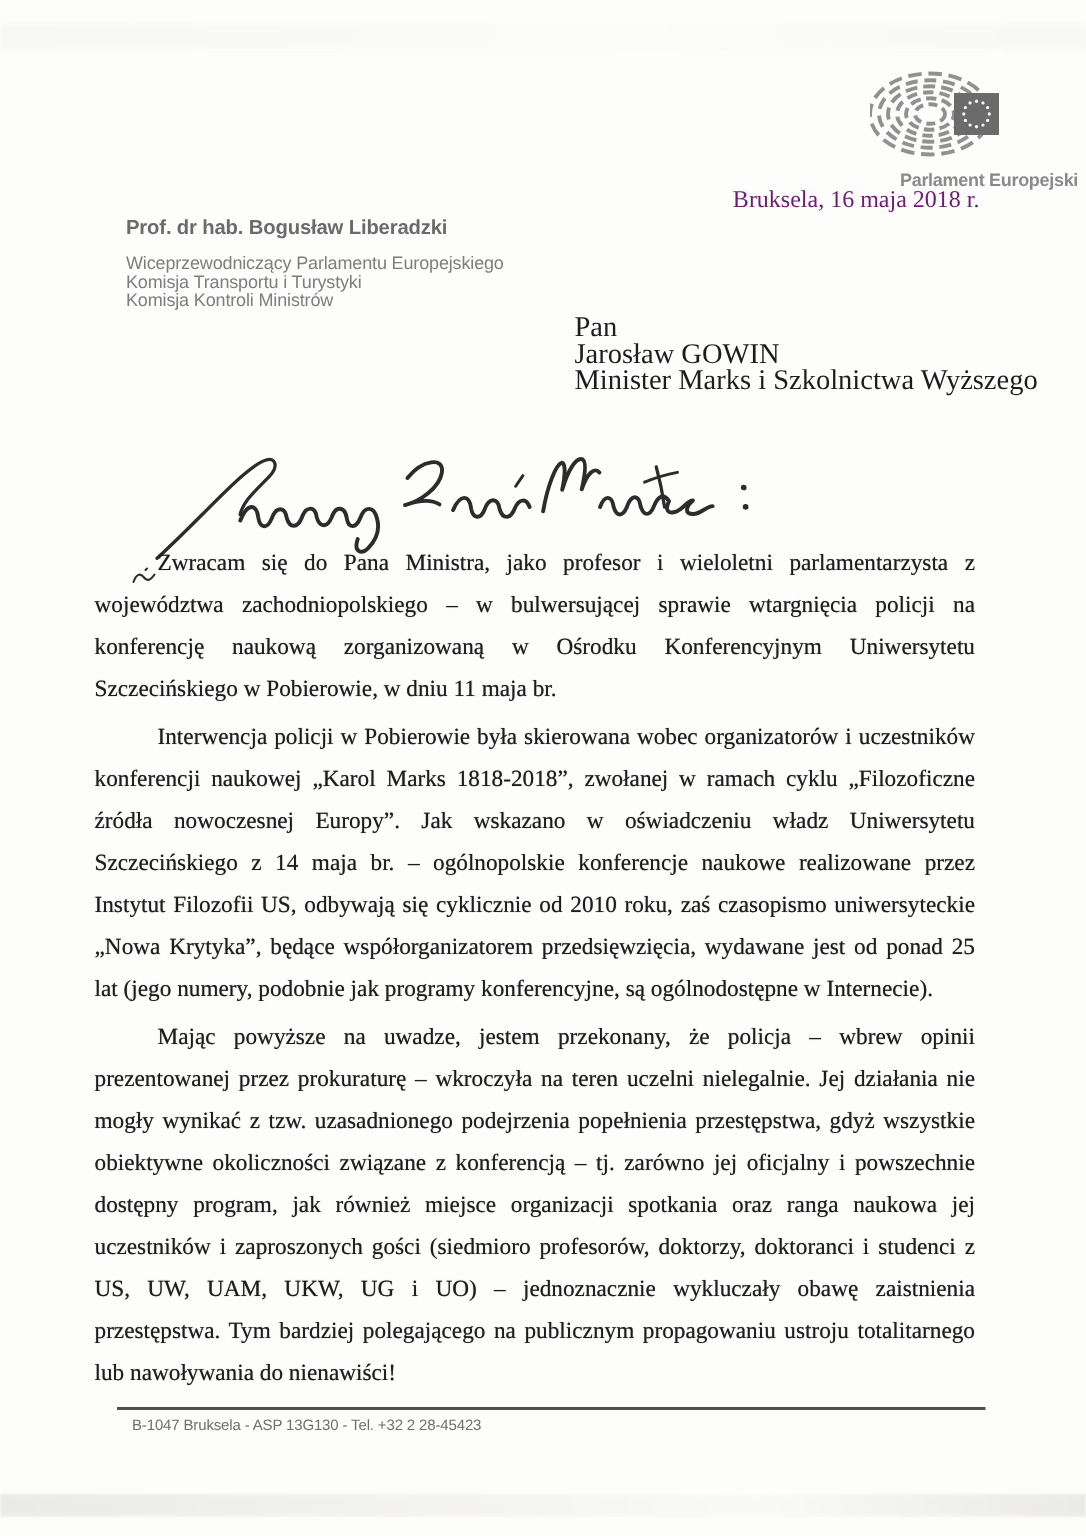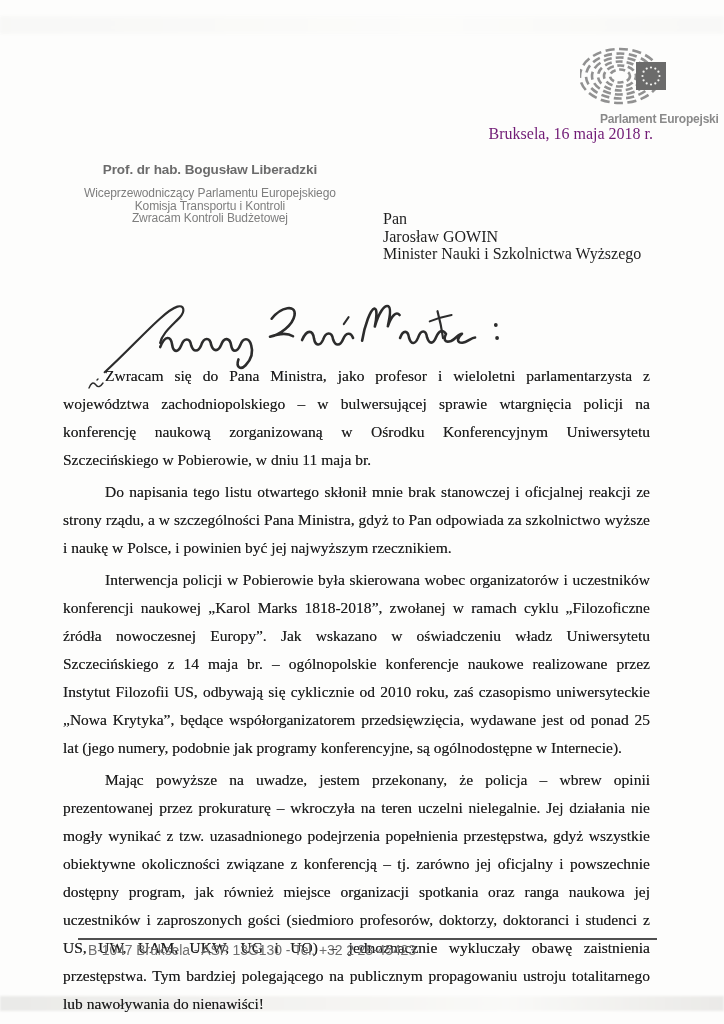--- a/index.html
+++ b/index.html
@@ -28,24 +28,24 @@
   .logo-caption{
     margin-top:2px;
     font-family:"Liberation Sans", sans-serif;
     font-weight:bold;font-size:12px;letter-spacing:-0.2px;
     color:#8a8a8a;white-space:nowrap;padding-left:20px;
   }
   .date-line{
     position:absolute;right:71px;top:125px;
     font-size:16px;color:#701a75;white-space:nowrap;
   }
-  .sender{position:absolute;left:84px;top:162px;font-family:"Liberation Sans", sans-serif;text-align:center;}
+  .sender{position:absolute;left:84px;top:144px;font-family:"Liberation Sans", sans-serif;}
   .sender-name{font-weight:bold;font-size:13.5px;color:#6b6b6b;letter-spacing:-0.1px;margin:0 0 10px 0;}
   .sender-title{font-size:12px;color:#7e7e7e;line-height:12.5px;letter-spacing:-0.1px;}
-  .recipient{position:absolute;left:383px;top:210px;font-size:16px;line-height:17.5px;}
+  .recipient{position:absolute;left:383px;top:210px;font-size:19px;line-height:17.5px;}
   .recipient .bold{font-weight:normal;}
   
   .handwriting{position:absolute;left:100px;top:298px;width:410px;height:76px;transform:rotate(-1.2deg);}
   .handwriting svg{display:block;}
   .handwriting-alt{
     position:absolute;left:0;top:0;width:100%;height:100%;
     opacity:0;overflow:hidden;pointer-events:none;
   }
   .correction-mark{position:absolute;left:88px;top:378px;}
   
@@ -55,21 +55,21 @@
     color:#1d1d1d;
     text-shadow:0 0 .6px rgba(25,25,25,.65);
   }
   .letter-body p{margin:0 17px 4px 0;text-indent:42px;}
   .it{}
   
   .footer-rule{position:absolute;left:78px;top:938px;width:579px;height:2px;background:#4f4f4f;}
   .footer{
     position:absolute;left:88px;top:944px;
     font-family:"Liberation Sans", sans-serif;
-    font-size:14px;line-height:13.5px;color:#6e6e6e;letter-spacing:-0.1px;
+    font-size:10px;line-height:13.5px;color:#6e6e6e;letter-spacing:-0.1px;
   }
   .hemicycle{stroke:#919191;fill:none;stroke-width:2.6;}
 </style>
 </head>
 <body>
 
 <div class="page">
 
   <div class="noise-top"></div>
   <div class="noise-bottom"></div>
@@ -103,28 +103,28 @@
       </g>
     </svg>
     <div class="logo-caption">Parlament Europejski</div>
   </div>
 
   <div class="date-line">Bruksela, 16 maja 2018 r.</div>
 
   <div class="sender">
     <div class="sender-name">Prof. dr hab. Bogusław Liberadzki</div>
     <div class="sender-title">Wiceprzewodniczący Parlamentu Europejskiego</div>
-    <div class="sender-title">Komisja Transportu i Kontroli</div>
-    <div class="sender-title">Zwracam Kontroli Budżetowej</div>
+    <div class="sender-title">Komisja Transportu i Turystyki</div>
+    <div class="sender-title">Komisja Kontroli Ministrów</div>
   </div>
 
   <div class="recipient">
     <div>Pan</div>
     <div class="bold">Jarosław GOWIN</div>
-    <div>Minister Nauki i Szkolnictwa Wyższego</div>
+    <div>Minister Marks i Szkolnictwa Wyższego</div>
   </div>
 
   <div class="handwriting">
     <svg width="410" height="76" viewBox="0 0 410 76">
       <g fill="none" stroke="#1f1f1f" stroke-width="2.6" stroke-linecap="round" stroke-linejoin="round" opacity="0.94">
 
         <path d="M4,70 C36,42 64,10 78,6 C85,4 86,11 80,17 C71,26 62,33 60,42" stroke-width="2.2"></path>
         <path d="M60,46 c5,-12 11,-11 12,-2 c1,8 6,8 9,1 c3,-8 9,-8 10,0 c2,7 7,7 10,0 c3,-8 9,-8 10,0 c2,7 7,7 10,0 c3,-8 9,-7 10,1 c1,7 6,7 9,0 c3,-8 9,-8 11,0 c2,7 0,14 -6,20 c-5,5 -10,2 -7,-6"></path>
 
         <path d="M172,20 c10,-12 25,-14 23,-3 c-2,10 -15,19 -25,21 c9,-3 17,-4 23,0"></path>
@@ -142,21 +142,20 @@
     </svg>
     <span class="handwriting-alt">Szanowny Panie Ministrze:</span>
   </div>
 
   <svg class="correction-mark" width="18" height="12" viewBox="0 0 18 12">
     <path d="M1,10 q3,-8 7,-3 q3,4 7,-2 M9,2 l1,-1" fill="none" stroke="#2b2b2b" stroke-width="1.4" stroke-linecap="round"></path>
   </svg>
 
   <div class="letter-body">
     <p>Zwracam się do Pana Ministra, jako profesor i wieloletni parlamentarzysta z województwa zachodniopolskiego – w bulwersującej sprawie wtargnięcia policji na konferencję naukową zorganizowaną w Ośrodku Konferencyjnym Uniwersytetu Szczecińskiego w Pobierowie, w dniu 11 maja br.</p>
-    <p>Do napisania tego listu otwartego skłonił mnie brak stanowczej i oficjalnej reakcji ze strony rządu, a w szczególności Pana Ministra, gdyż to Pan odpowiada za szkolnictwo wyższe i naukę w Polsce, i powinien być jej najwyższym rzecznikiem.</p>
     <p><span>Interwencja policji w Pobierowie była skierowana wobec organizatorów i uczestników konferencji naukowej „</span><span class="it">Karol Marks 1818-2018</span><span>”, zwołanej w ramach cyklu „</span><span class="it">Filozoficzne źródła nowoczesnej Europy</span><span>”. Jak wskazano w oświadczeniu władz Uniwersytetu Szczecińskiego z 14 maja br. – ogólnopolskie konferencje naukowe realizowane przez Instytut Filozofii US, odbywają się cyklicznie od 2010 roku, zaś czasopismo uniwersyteckie „</span><span class="it">Nowa Krytyka</span><span>”, będące współorganizatorem przedsięwzięcia, wydawane jest od ponad 25 lat (jego numery, podobnie jak programy konferencyjne, są ogólnodostępne w Internecie).</span></p>
     <p>Mając powyższe na uwadze, jestem przekonany, że policja – wbrew opinii prezentowanej przez prokuraturę – wkroczyła na teren uczelni nielegalnie. Jej działania nie mogły wynikać z tzw. uzasadnionego podejrzenia popełnienia przestępstwa, gdyż wszystkie obiektywne okoliczności związane z konferencją – tj. zarówno jej oficjalny i powszechnie dostępny program, jak również miejsce organizacji spotkania oraz ranga naukowa jej uczestników i zaproszonych gości (siedmioro profesorów, doktorzy, doktoranci i studenci z US, UW, UAM, UKW, UG i UO) – jednoznacznie wykluczały obawę zaistnienia przestępstwa. Tym bardziej polegającego na publicznym propagowaniu ustroju totalitarnego lub nawoływania do nienawiści!</p>
   </div>
 
   <div class="footer-rule"></div>
   <div class="footer">
     <div>B-1047 Bruksela - ASP 13G130 - Tel. +32 2 28-45423</div>
   </div>
 
 </div>

